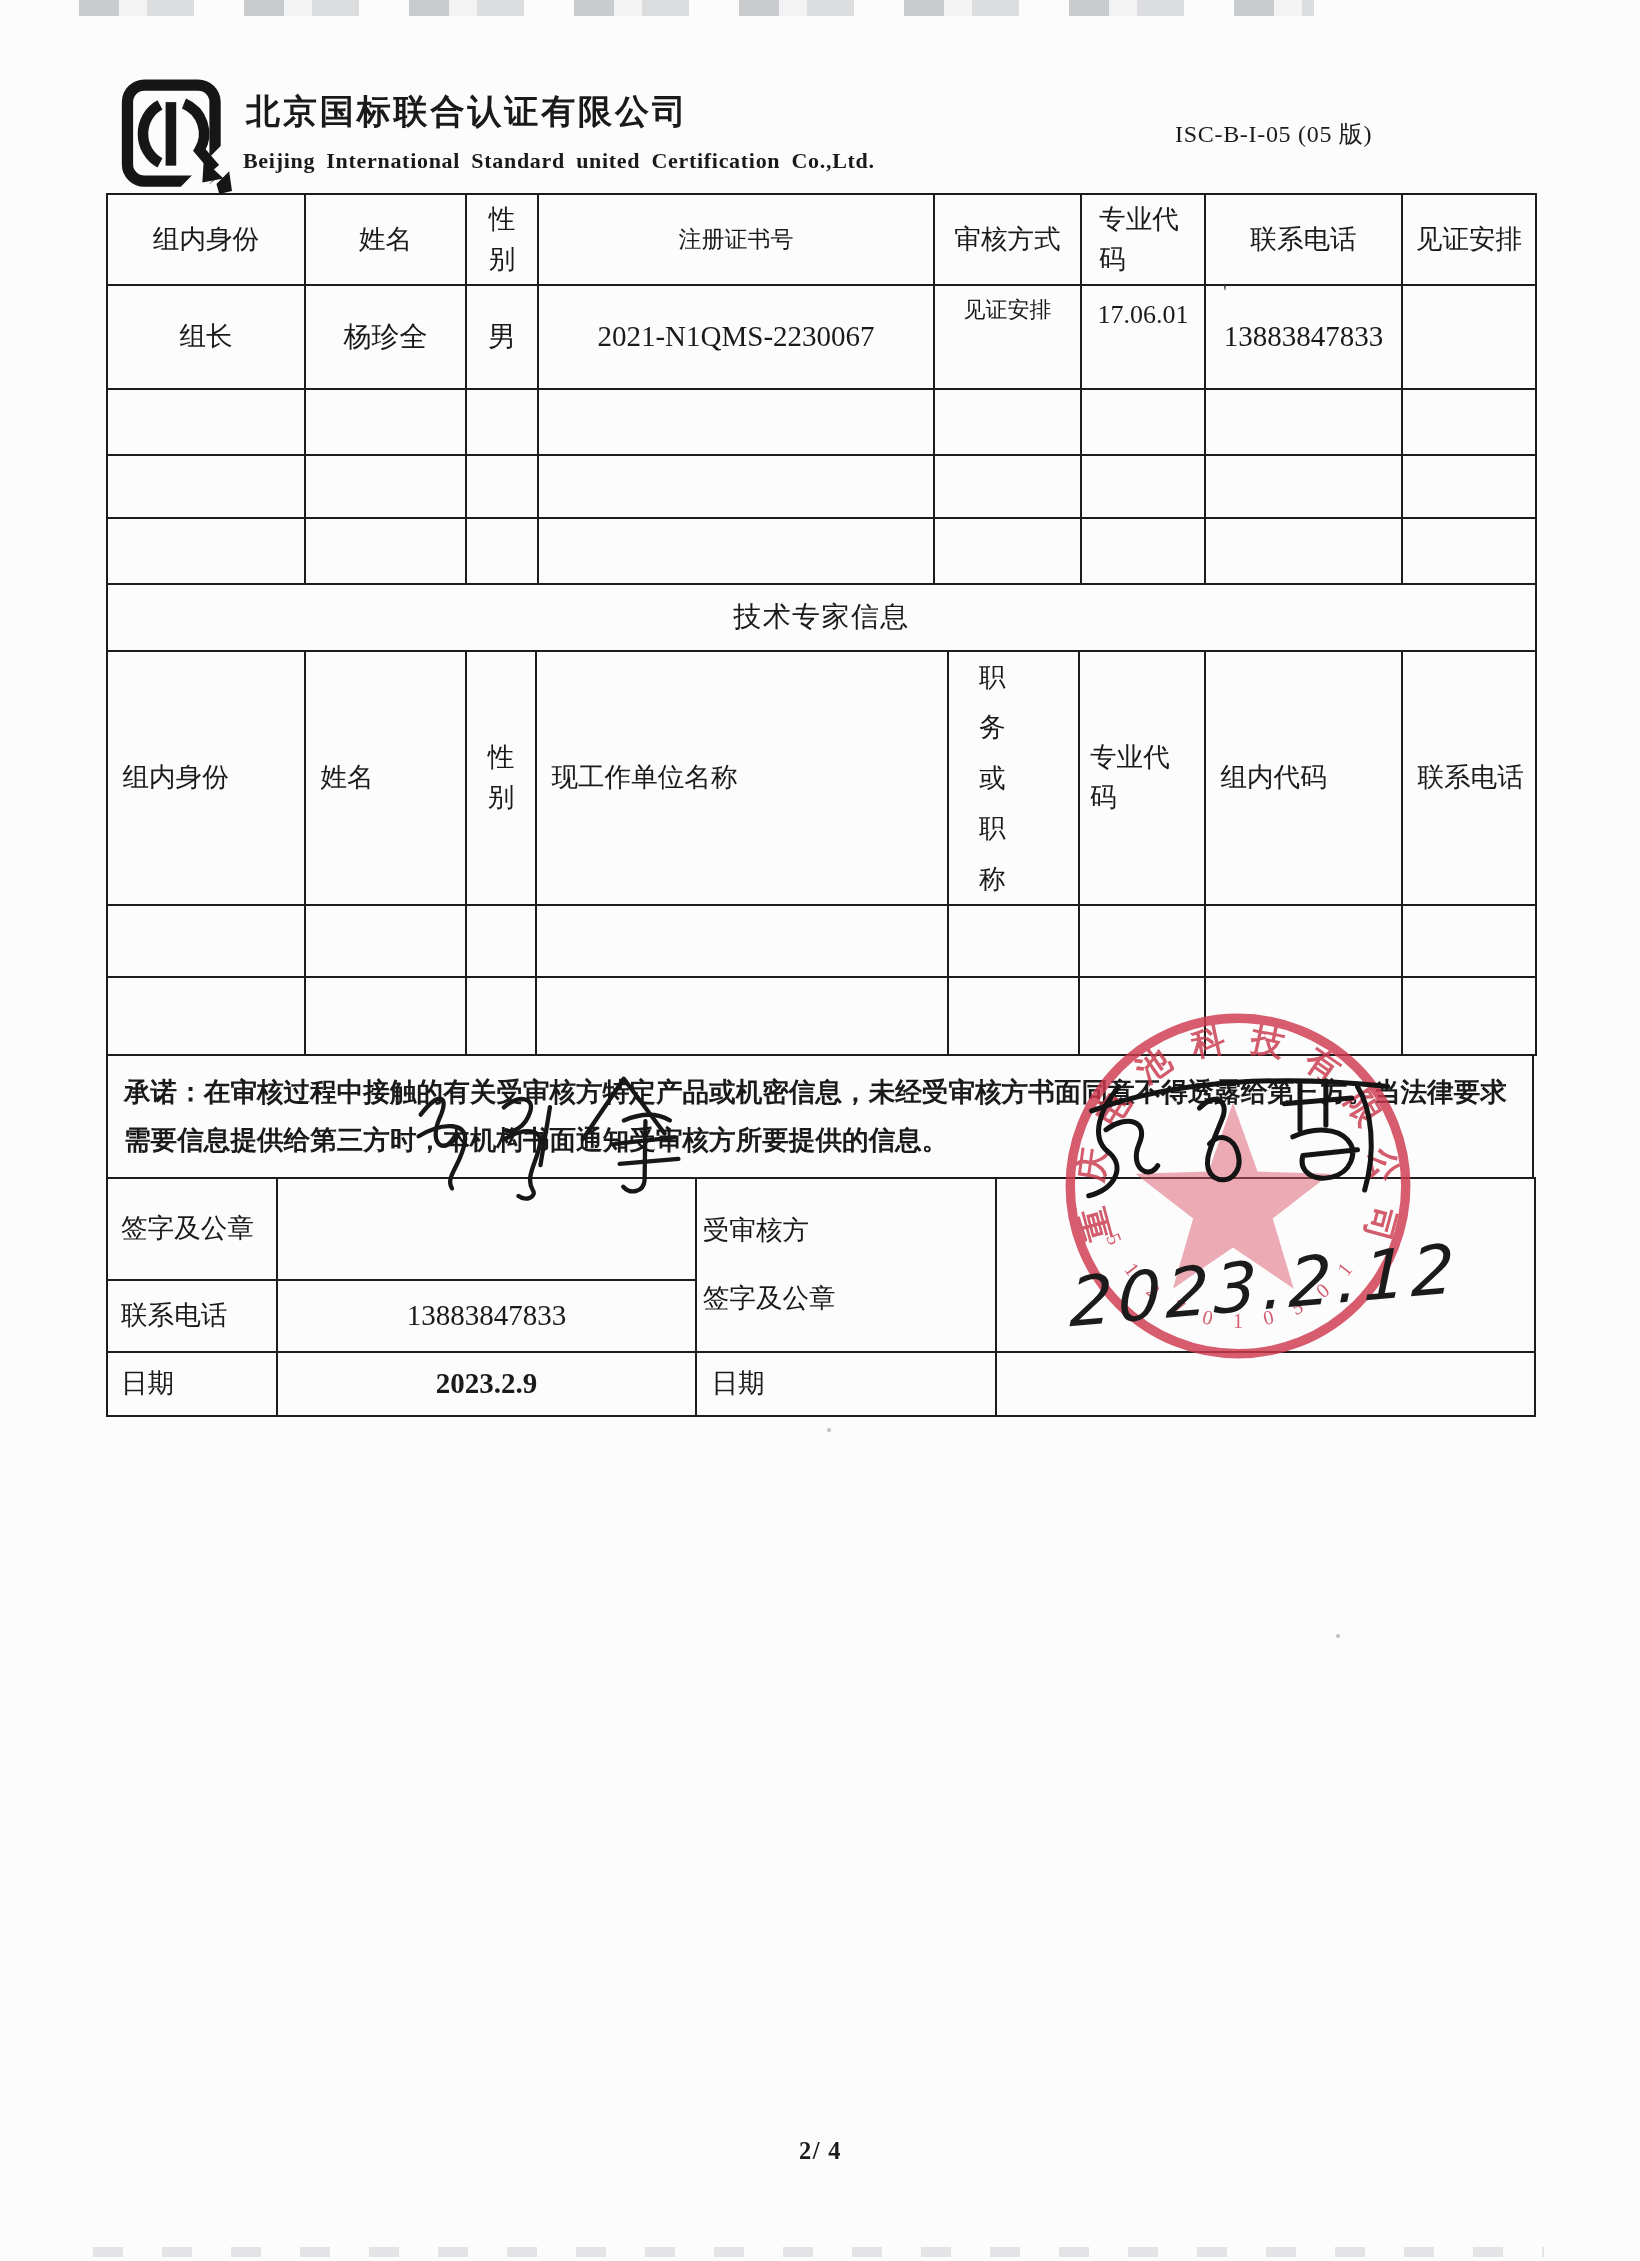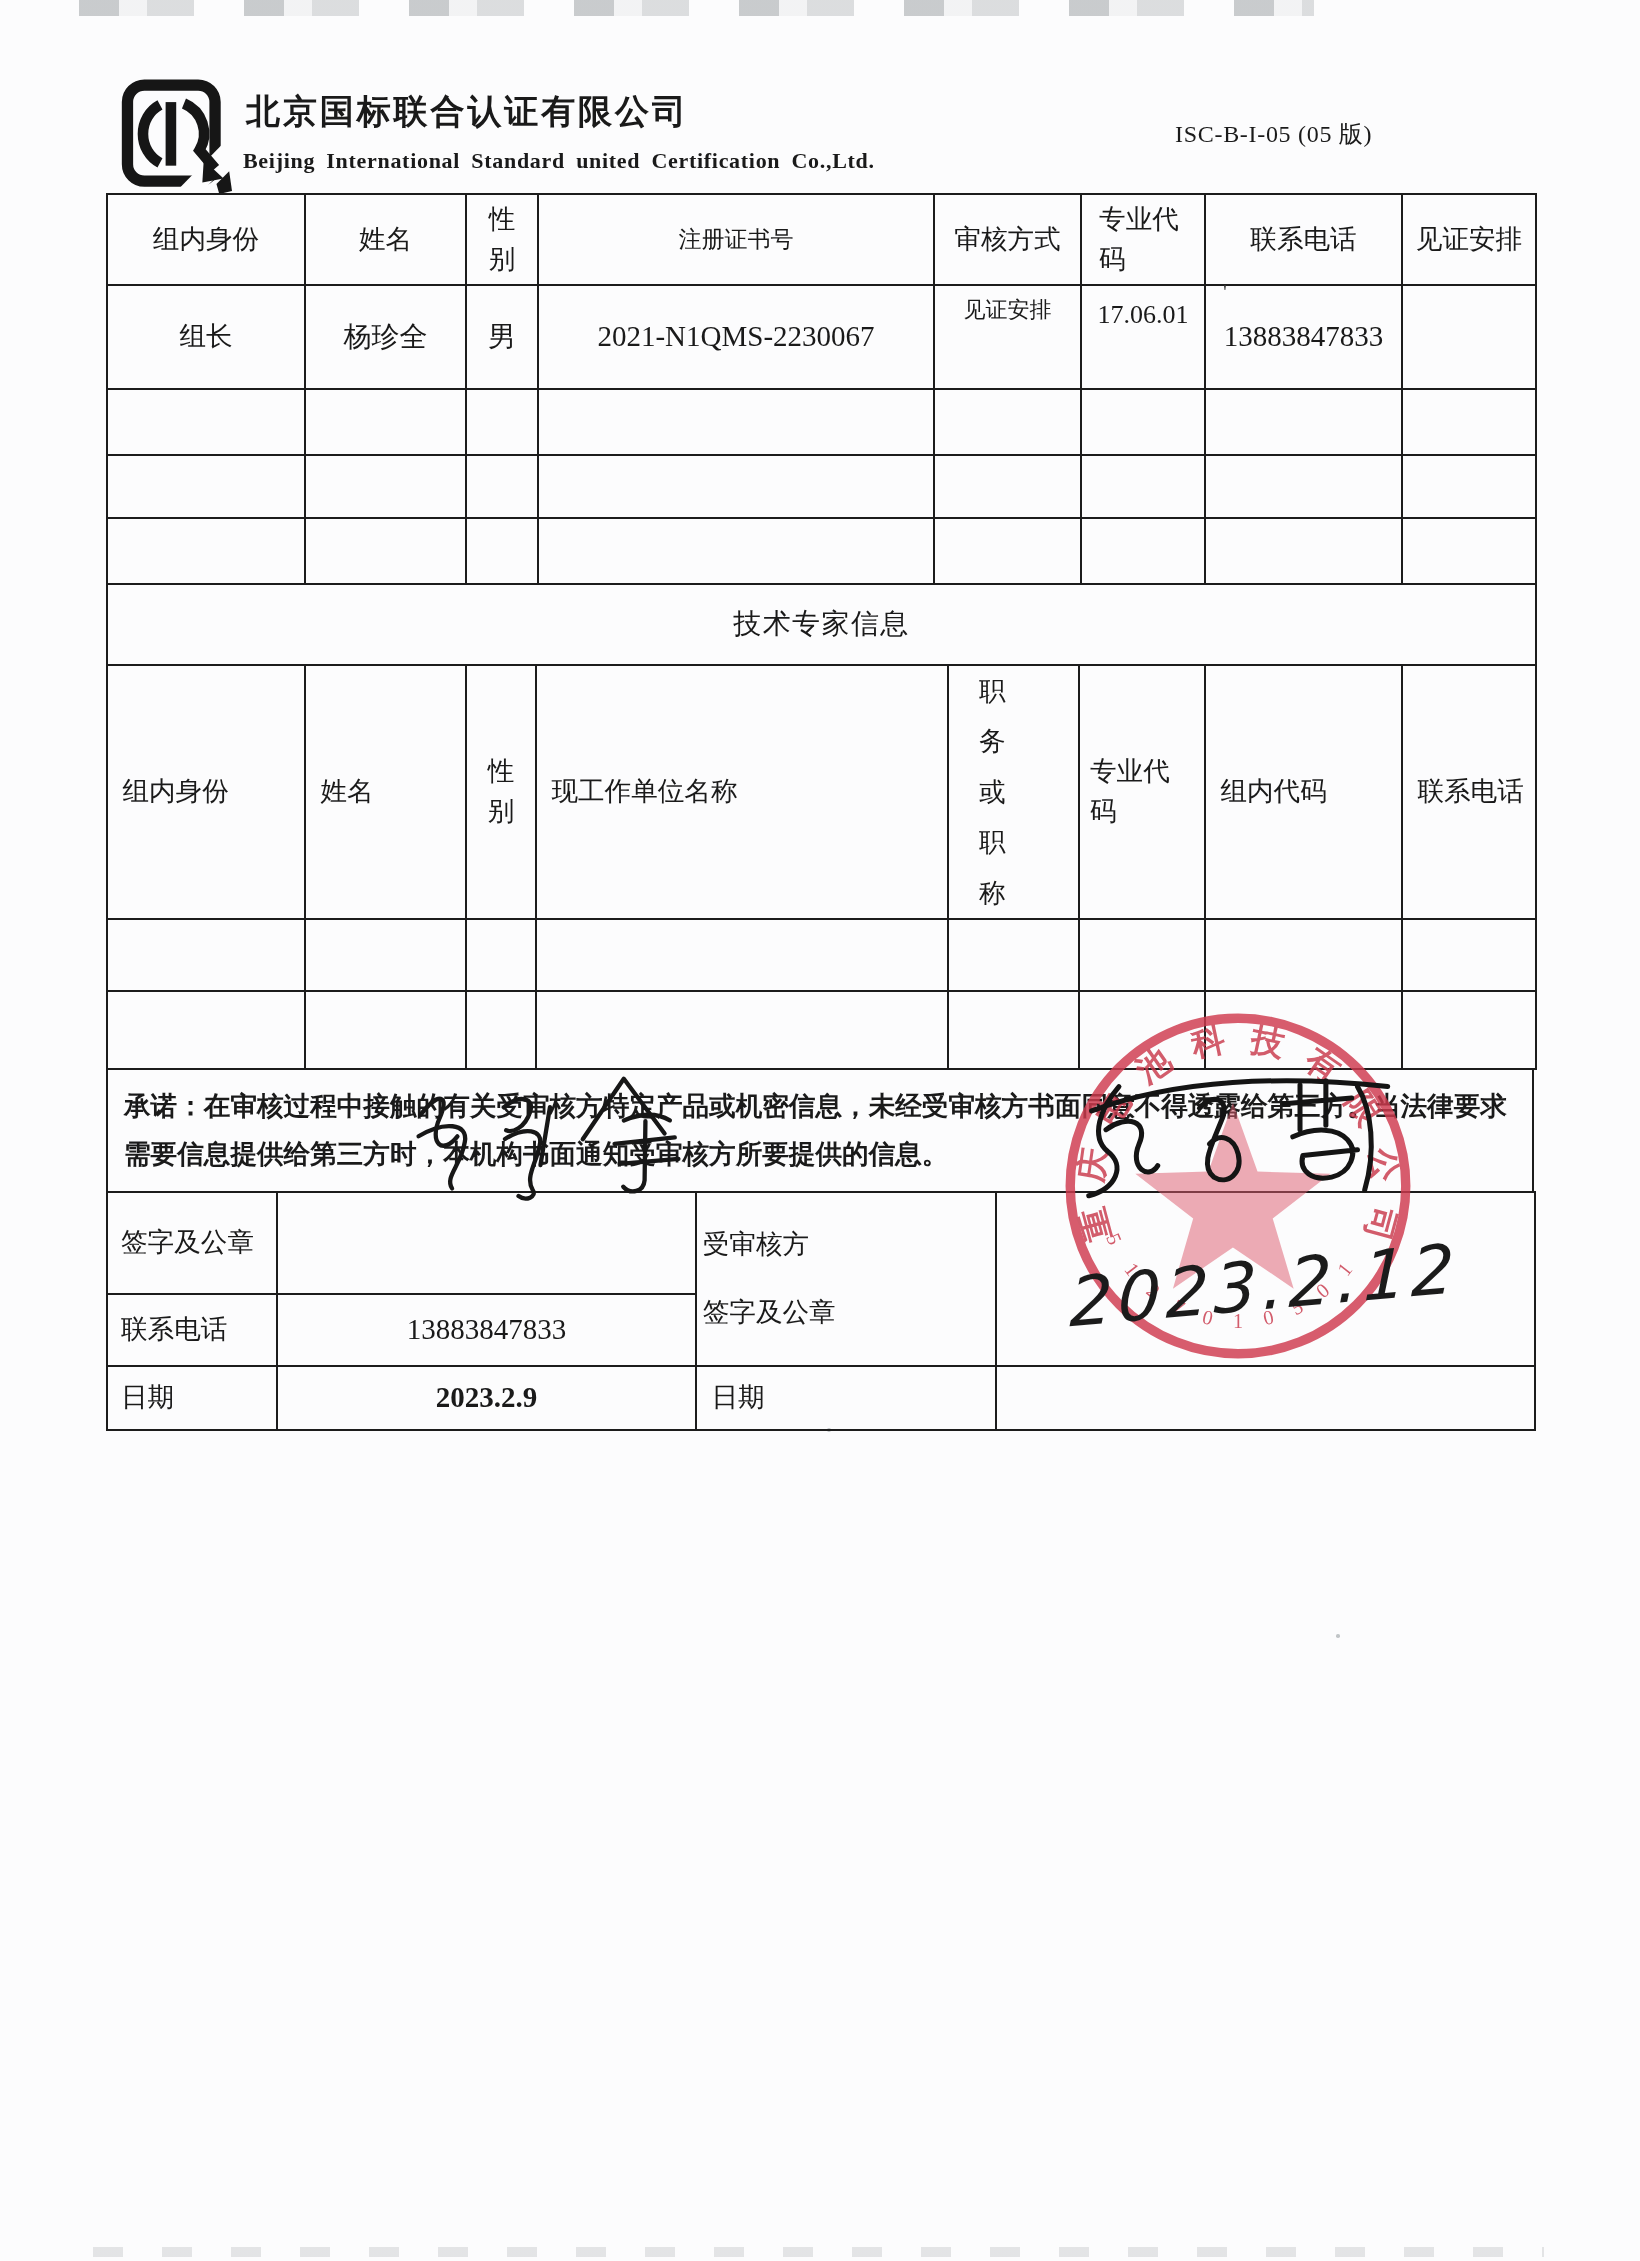--- a/index.html
+++ b/index.html
@@ -151,21 +151,21 @@
           <col style="width:198px">
           <col style="width:161px">
           <col style="width:70px">
           <col style="width:412px">
           <col style="width:131px">
           <col style="width:126px">
           <col style="width:197px">
           <col style="width:134px">
         </colgroup>
       <tbody>
-          <tr style="height:81px">
+          <tr style="height:67px">
         <td colspan="8" class="section-title">技术专家信息</td>
       </tr>
       <tr style="height:149px">
         <th class="leftcell">组内身份</th>
         <th class="leftcell">姓名</th>
         <th><span class="narrow">性别</span></th>
         <th class="leftcell">现工作单位名称</th>
         <th><span class="duty">职务或职称</span></th>
         <th class="leftcell" style="padding-left:10px"><span class="w3">专业代码</span></th>
         <th class="leftcell">组内代码</th>
@@ -296,15 +296,16 @@
         <path d="M388 54 L388 116"></path>
         <path d="M330 86 L424 78"></path>
         <path d="M342 132 C372 118 404 120 418 136 C434 154 422 182 396 188 C370 194 350 180 356 158 L432 150"></path>
         <path d="M432 62 C452 94 458 152 442 206"></path>
       </g>
     </svg>
   </div>
 
   <div class="hw-date">2023.2.12</div>
 
+  <div class="page-num">2/ 4</div>
 
 </div>
 
 
 </body></html>

